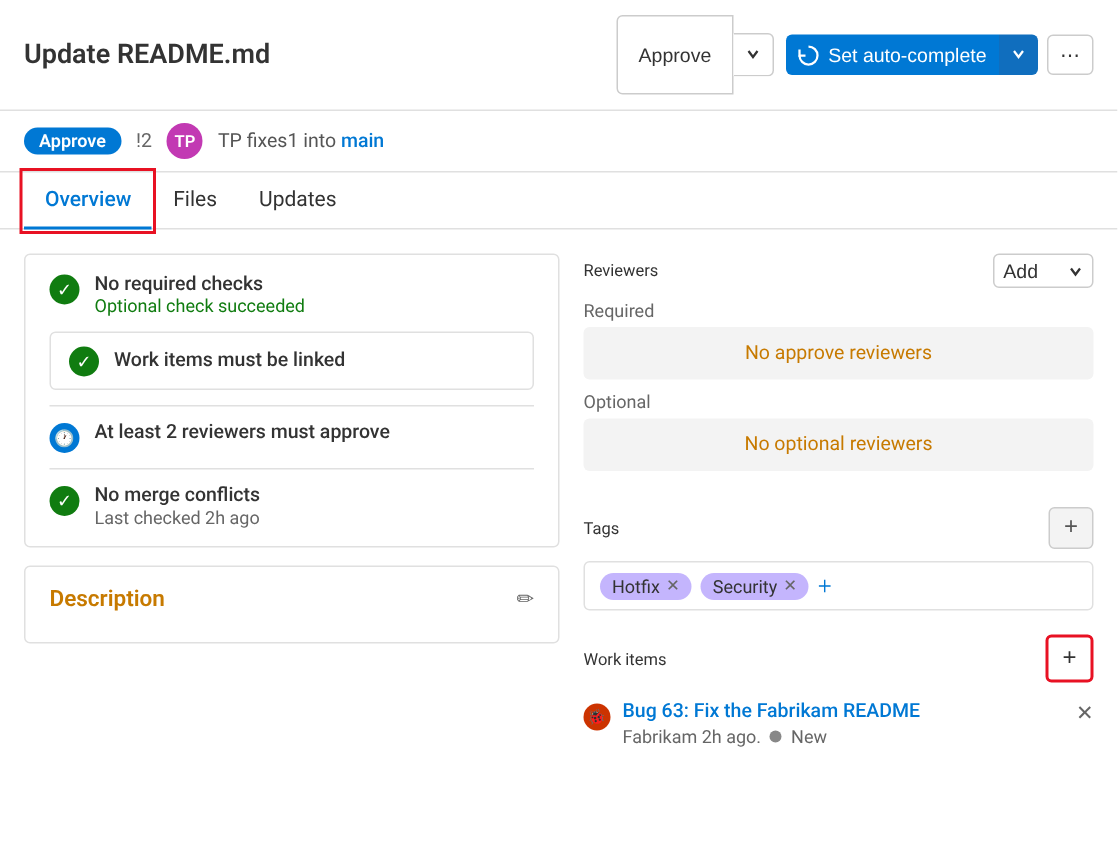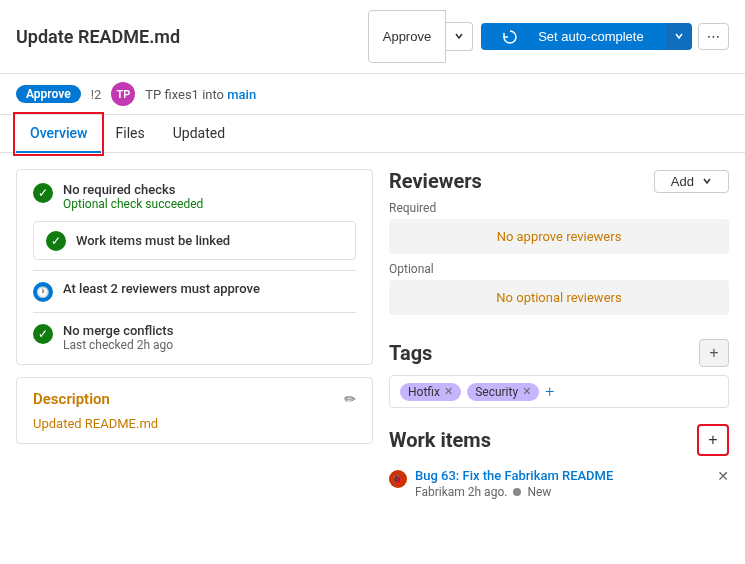--- a/index.html
+++ b/index.html
@@ -47,26 +47,26 @@
       border: 1px solid #ccc;
       border-left: none;
       border-radius: 0 4px 4px 0;
       padding: 6px 8px;
       background: #fff;
       cursor: pointer;
     }
     .btn-autocomplete {
       display: flex;
       align-items: center;
-      gap: 21px;
+      gap: 6px;
       background: #0078d4;
       color: #fff;
       border: none;
       border-radius: 4px 0 0 4px;
-      padding: 6px 22px;
+      padding: 6px 8px;
       cursor: pointer;
       font-size: 13px;
       font-weight: 500;
       margin-left: 8px;
     }
     .btn-autocomplete-chevron {
       background: #106ebe;
       color: #fff;
       border: none;
       border-radius: 0 4px 4px 0;
@@ -255,35 +255,35 @@
       flex-direction: column;
       gap: 16px;
     }
     .section-header {
       display: flex;
       align-items: center;
       justify-content: space-between;
       margin-bottom: 8px;
     }
     .section-title {
-      font-size: 20px;
-      font-weight: 700;
+      font-size: 11px;
+      font-weight: 400;
       color: #333;
     }
     .btn-add {
       border: 1px solid #ccc;
       border-radius: 4px;
-      padding: 3px 16px;
+      padding: 3px 6px;
       background: #fff;
       cursor: pointer;
       font-size: 13px;
       color: #333;
       display: flex;
       align-items: center;
-      gap: 8px;
+      gap: 20px;
     }
     .reviewer-section {
       margin-bottom: 4px;
     }
     .reviewer-label {
       font-size: 12px;
       color: #666;
       margin-bottom: 4px;
     }
     .reviewer-empty {
@@ -459,21 +459,21 @@
 </div>
 
 <div class="tabs">
   <div class="tab active">
     <span>Overview</span>
   </div>
   <div class="tab">
     <span>Files</span>
   </div>
   <div class="tab">
-    <span>Updated</span>
+    <span>Updates</span>
   </div>
 </div>
 
 <div class="main-content">
 
   <div class="left-panel">
     <div class="checks-card">
 
       <div class="check-item">
         <div class="check-icon-success">✓</div>
@@ -502,21 +502,20 @@
           <div style="font-size:12px;color:#666;">Last checked 2h ago</div>
         </div>
       </div>
     </div>
 
     <div class="description-card">
       <div class="description-header">
         <span class="description-title">Description</span>
         <span class="edit-icon">✏</span>
       </div>
-      <div class="description-text">Updated README.md</div>
     </div>
   </div>
 
   <div class="right-panel">
 
     <div>
       <div class="section-header">
         <span class="section-title">Reviewers</span>
         <button class="btn-add">
           <span>Add</span>

